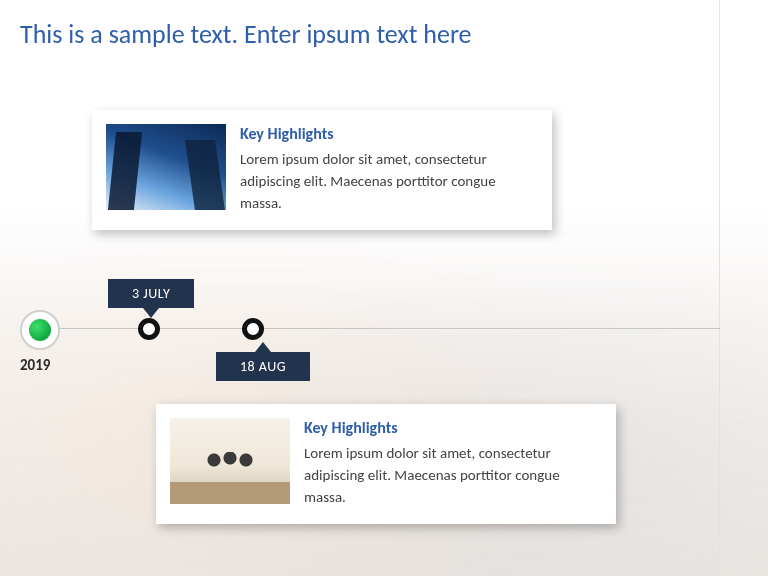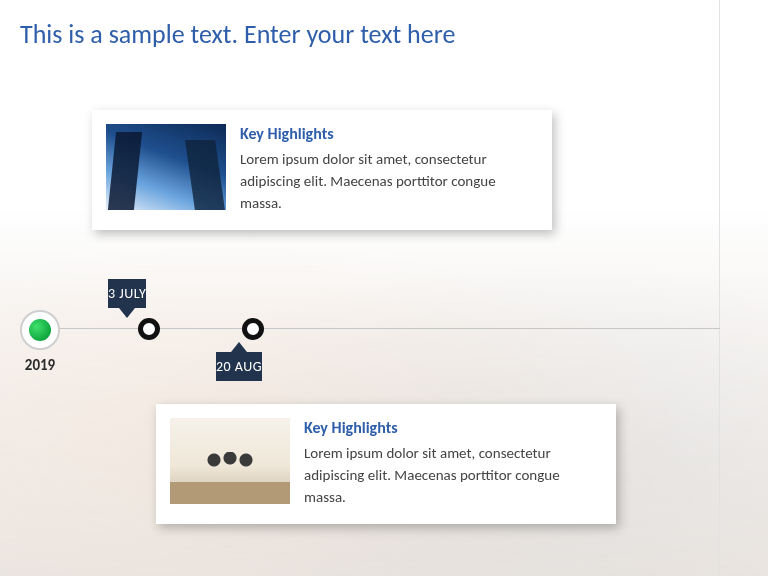--- a/index.html
+++ b/index.html
@@ -50,21 +50,21 @@
     display: flex; align-items: center; justify-content: center;
   }
   .start-marker .dot {
     width: 22px; height: 22px; border-radius: 50%;
     background: radial-gradient(circle at 35% 35%, #3fe06b, #0fa73f 70%);
   }
   .start-year {
     position: absolute;
     left: 20px; top: 356px;
     width: 40px;
-    text-align: center;
+    text-align: left;
     font-size: 15px; font-weight: 700;
     color: #2b2b2b;
   }
   
   .node {
     position: absolute;
     width: 22px; height: 22px;
     border: 5px solid #111;
     background: #fff;
     border-radius: 50%;
@@ -73,21 +73,21 @@
   .node1 { left: 138px; }
   .node2 { left: 242px; }
 
   
   .flag {
     position: absolute;
     background: #22344d;
     color: #fff;
     font-size: 14px;
     letter-spacing: 0.5px;
-    padding: 6px 0;
+    padding: 6px 24px;
     text-align: center;
     white-space: nowrap;
   }
   .flag .tail {
     position: absolute;
     left: 50%; margin-left: -8px;
     width: 0; height: 0;
     border-left: 8px solid transparent;
     border-right: 8px solid transparent;
   }
@@ -173,21 +173,21 @@
   }
 </style>
 </head>
 <body>
 
 <div class="slide">
 
   <div class="bg-photo"></div>
   <div class="divider-right"></div>
 
-  <h1 class="title">This is a sample text. Enter your text here</h1>
+  <h1 class="title">This is a sample text. Enter ipsum text here</h1>
 
   <div class="axis"></div>
 
   <div class="start-marker">
     <div class="dot"></div>
   </div>
   <div class="start-year">2019</div>
 
   <div class="flag flag-up flag1">
     <span>3 JULY</span>
@@ -198,21 +198,21 @@
     <div class="thumb thumb-sky" aria-label="skyscrapers-looking-up"></div>
     <div class="card-body">
       <div class="card-title">Key Highlights</div>
       <div class="card-text">Lorem ipsum dolor sit amet, consectetur adipiscing elit. Maecenas porttitor congue massa.</div>
     </div>
   </div>
 
   <div class="node node2"></div>
   <div class="flag flag-down flag2">
     <span class="tail"></span>
-    <span>20 AUG</span>
+    <span>18 AUG</span>
   </div>
   <div class="card card2">
     <div class="thumb thumb-office" aria-label="team-meeting-in-office"></div>
     <div class="card-body">
       <div class="card-title">Key Highlights</div>
       <div class="card-text">Lorem ipsum dolor sit amet, consectetur adipiscing elit. Maecenas porttitor congue massa.</div>
     </div>
   </div>
 
 </div>

